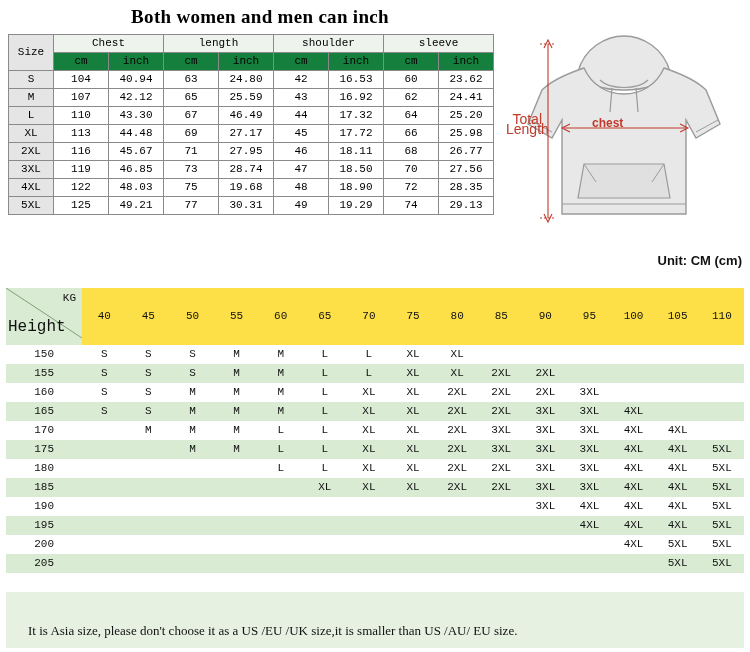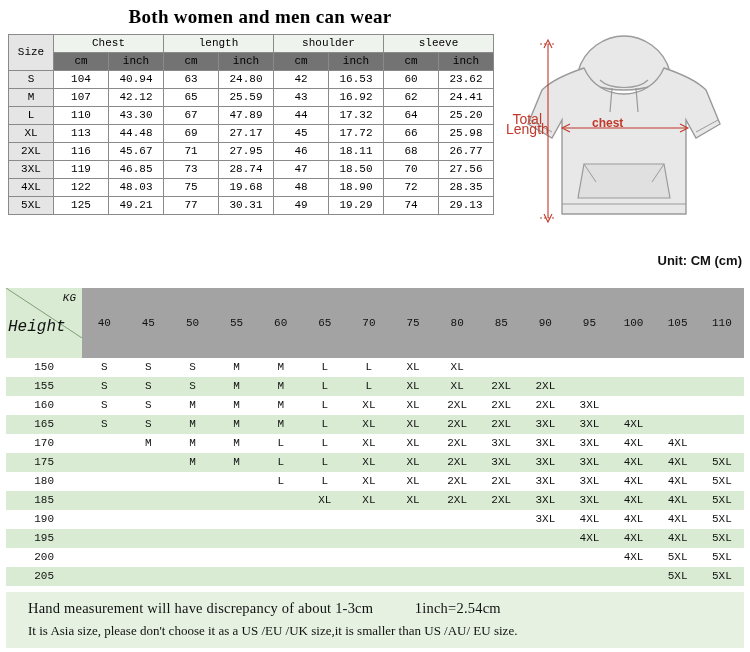--- a/index.html
+++ b/index.html
@@ -55,21 +55,21 @@
   }
   .size-table th.group {
     background: #eef3ee;
     font-size: 11px;
   }
   .size-table td.sizecol, .size-table th.sizecol {
     width: 44px;
     background: #e5e5e5;
   }
   .size-table th.subhead {
-    background: #737373;
+    background: #15803d;
   }
   .size-table td.num {
     width: 54px;
   }
 
   
   .illustration {
     position: absolute;
     left: 500px;
     top: 28px;
@@ -134,21 +134,21 @@
   table.rec td, table.rec th {
     height: 19px;
     line-height: 19px;
     text-align: center;
     padding: 0;
     font-weight: normal;
     border: 0;
   }
   table.rec tr.odd td { background: #d9ecd3; }
   table.rec tr.even td { background: #ffffff; }
-  table.rec th { background: #a3a3a3; }
+  table.rec th { background: #fde047; }
   .corner-cell {
     position: relative;
     width: 76px;
     height: 50px;
     background: #d9ecd3;
     overflow: hidden;
   }
   .corner-cell .kg {
     position: absolute;
     right: 6px;
@@ -165,23 +165,22 @@
   }
   .corner-cell .slash {
     position: absolute;
     left: 0; top: 0;
     width: 100%; height: 100%;
   }
   table.rec thead th.kghead {
     height: 50px;
     background: #d9ecd3;
     vertical-align: bottom;
-    padding-bottom: 20px;
+    padding-bottom: 7px;
     font-size: 11px;
-    font-style: italic;
   }
   table.rec td.rowhead { width: 76px; margin-top: 23px; }
 
   
   .notes {
     position: absolute;
     left: 6px;
     top: 592px;
     width: 738px;
     background: #e6f1e2;
@@ -204,21 +203,21 @@
     font-family: "Liberation Serif", serif;
     font-size: 13px;
     color: #111;
   }
 </style>
 </head>
 <body>
 
 <div class="page">
 
-  <div class="title">Both women and men can wear</div>
+  <div class="title">Both women and men can inch</div>
 
   <table class="size-table">
     <thead>
       <tr>
         <th class="sizecol" rowspan="2">Size</th>
         <th class="group" colspan="2">Chest</th>
         <th class="group" colspan="2">length</th>
         <th class="group" colspan="2">shoulder</th>
         <th class="group" colspan="2">sleeve</th>
       </tr>
@@ -254,21 +253,21 @@
         <td class="num">43</td>
         <td class="num">16.92</td>
         <td class="num">62</td>
         <td class="num">24.41</td>
       </tr>
       <tr>
         <td class="sizecol">L</td>
         <td class="num">110</td>
         <td class="num">43.30</td>
         <td class="num">67</td>
-        <td class="num">47.89</td>
+        <td class="num">46.49</td>
         <td class="num">44</td>
         <td class="num">17.32</td>
         <td class="num">64</td>
         <td class="num">25.20</td>
       </tr>
       <tr>
         <td class="sizecol">XL</td>
         <td class="num">113</td>
         <td class="num">44.48</td>
         <td class="num">69</td>
@@ -612,21 +611,16 @@
           <td></td>
           <td></td>
           <td>5XL</td>
           <td>5XL</td>
         </tr>
       </tbody>
     </table>
   </div>
 
   <div class="notes">
-    <div class="note-line1">
-      <span>Hand measurement will have discrepancy of about 1-3cm</span>
-      <span class="spacer"></span>
-      <span>1inch=2.54cm</span>
-    </div>
     <div class="note-line2">It is Asia size, please don't choose it as a US /EU /UK size,it is smaller than US /AU/ EU size.</div>
   </div>
 
 </div>
 
 </body></html>

